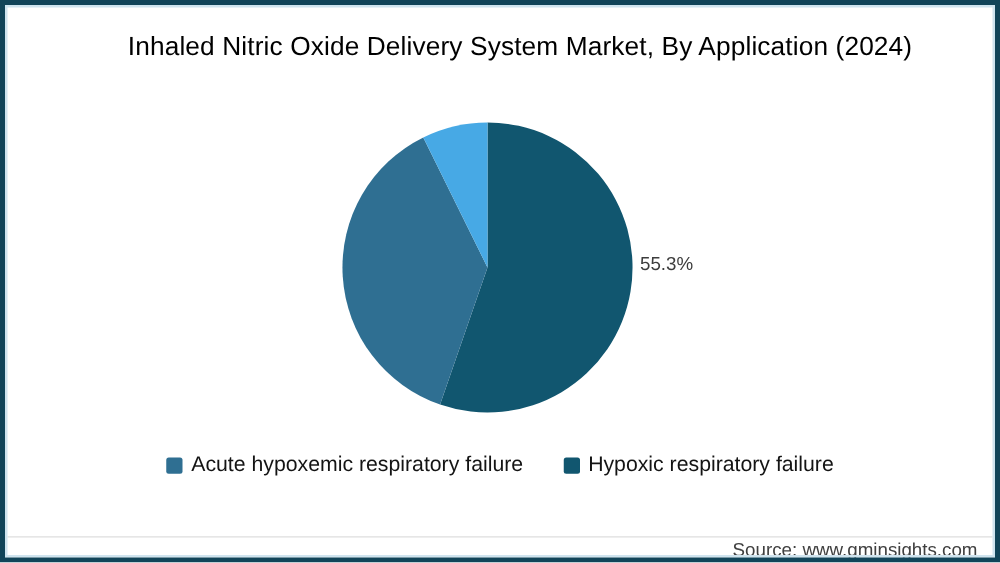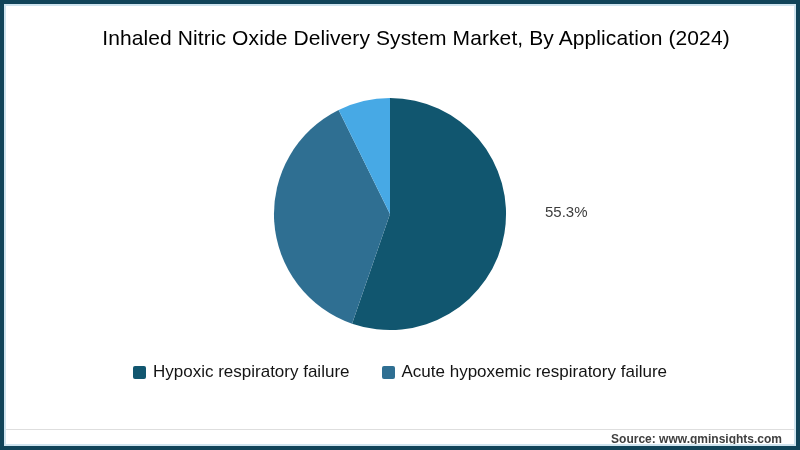--- a/index.html
+++ b/index.html
@@ -44,21 +44,20 @@
     width: 236px;
     height: 236px;
   }
   .pie-wrap svg { display: block; width: 236px; height: 236px; }
   .slice-label {
     position: absolute;
     left: 512px;
     top: 203px;
     font-size: 15px;
     color: #3d3d3d;
-    margin-left: 33px;
   }
   .legend {
     position: absolute;
     left: 0;
     right: 0;
     top: 362px;
     display: flex;
     justify-content: center;
     align-items: center;
     gap: 32px;
@@ -84,23 +83,22 @@
     left: 6px;
     right: 6px;
     top: 429px;
     height: 1px;
     background: #dedede;
   }
   .source-note {
     position: absolute;
     right: 18px;
     top: 432px;
-    font-size: 12px;
+    font-size: 15px;
     color: #404040;
-    font-weight: bold;
   }
 </style>
 </head>
 <body>
 
 <div class="canvas">
   <div class="frame"></div>
 
   <div class="chart-title">Inhaled Nitric Oxide Delivery System Market, By Application (2024)</div>
 
@@ -109,24 +107,24 @@
         <path d="M120,120 L120.00,2.00 A118,118 0 1 1 81.43,231.52 Z" fill="#11566f"></path>
         <path d="M120,120 L81.43,231.52 A118,118 0 0 1 67.75,14.20 Z" fill="#2f6f92"></path>
         <path d="M120,120 L67.75,14.20 A118,118 0 0 1 120.00,2.00 Z" fill="#47a9e5"></path>
       </svg>
   </div>
 
   <div class="slice-label">55.3%</div>
 
   <div class="legend">
     <div class="legend-item">
+      <span class="legend-swatch" style="background: rgb(47, 111, 146);"></span>
+      <span class="legend-label">Acute hypoxemic respiratory failure</span>
+    </div>
+    <div class="legend-item">
       <span class="legend-swatch" style="background: rgb(17, 86, 111);"></span>
       <span class="legend-label">Hypoxic respiratory failure</span>
-    </div>
-    <div class="legend-item">
-      <span class="legend-swatch" style="background: rgb(47, 111, 146);"></span>
-      <span class="legend-label">Acute hypoxemic respiratory failure</span>
     </div>
   </div>
 
   <div class="footer-rule"></div>
   <div class="source-note">Source: www.gminsights.com</div>
 </div>
 
 </body></html>

